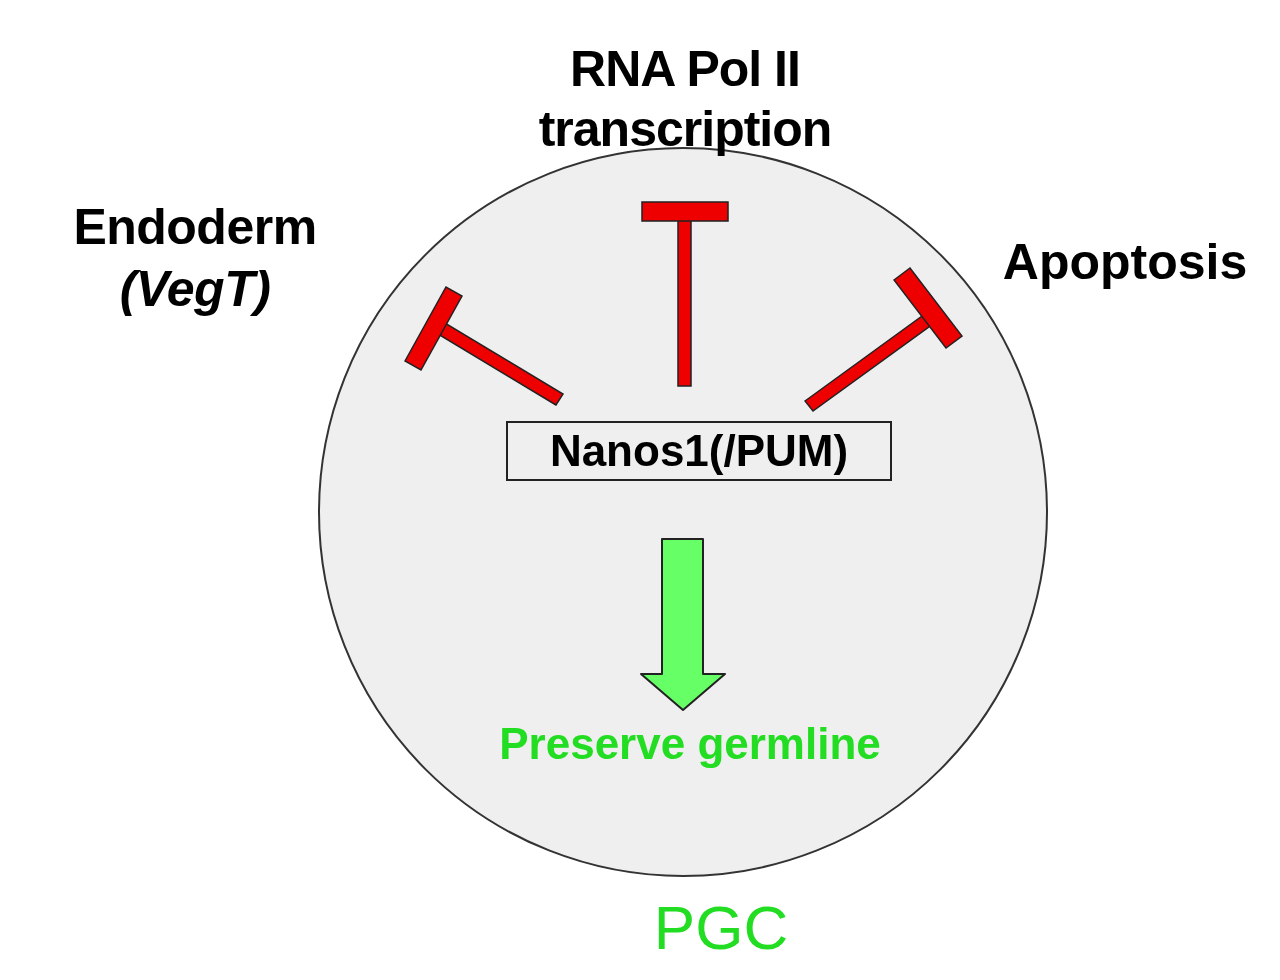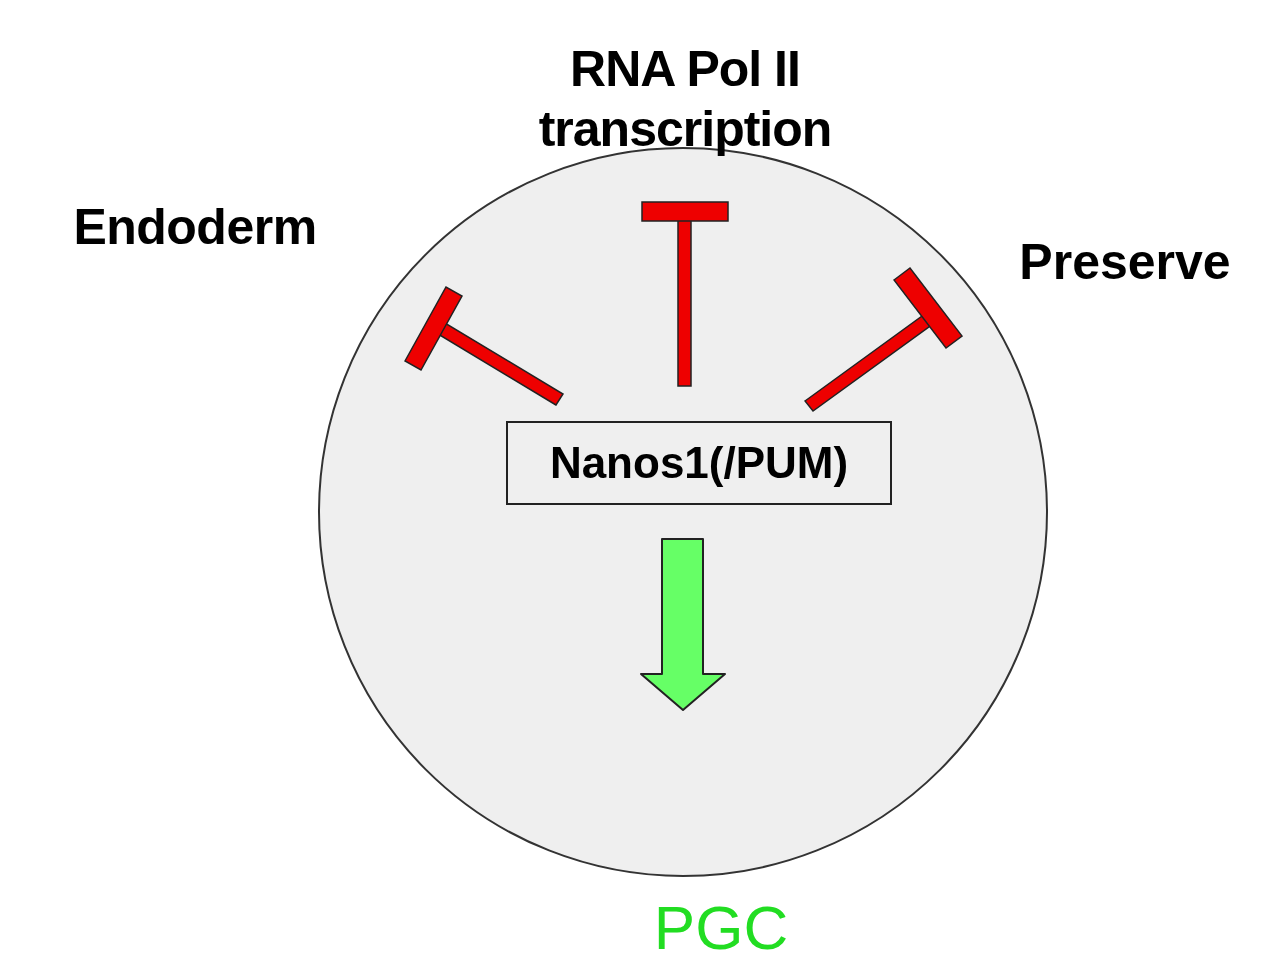--- a/index.html
+++ b/index.html
@@ -4,21 +4,21 @@
   <style>
     html, body { margin: 0; padding: 0; background: #ffffff; }
     body { width: 1280px; height: 980px; position: relative; overflow: hidden;
       font-family: "Liberation Sans", sans-serif; }
     svg.diagram { position: absolute; left: 0; top: 0; }
     .lbl { position: absolute; font-weight: bold; color: #000; text-align: center; line-height: 1.2; white-space: nowrap; }
     .t-rna { left: 470px; top: 18px; width: 430px; font-size: 50px; letter-spacing: -1px; line-height: 60px; margin-top: 21px; }
     .t-endo { left: 10px; top: 196px; width: 370px; font-size: 50px; line-height: 62px; letter-spacing: -0.5px; }
     .t-endo .it { font-style: italic; }
     .t-apop { left: 980px; top: 232px; width: 290px; font-size: 50px; }
-    .nanos-box { position: absolute; left: 506px; top: 421px; width: 386px; height: 84px;
+    .nanos-box { position: absolute; left: 506px; top: 421px; width: 386px; height: 60px;
       border: 2px solid #222; box-sizing: border-box; display: flex; align-items: center; justify-content: center;
       font-weight: bold; font-size: 44px; color: #000; background: #efefef; }
     .preserve { position: absolute; left: 420px; top: 716px; width: 540px; text-align: center;
       font-weight: bold; font-size: 44px; line-height: 56px; color: #22dd22; }
     .pgc { position: absolute; left: 586px; top: 892px; width: 270px; text-align: center;
       font-size: 62px; color: #22dd22; }
   </style>
 </head>
 <body>
 
@@ -44,24 +44,26 @@
   <polygon points="662,539 703,539 703,674 725,674 683,710 641,674 662,674" fill="#66ff66" stroke="#222" stroke-width="2" stroke-linejoin="round"></polygon>
 </svg>
 
 <div class="lbl t-rna">
   <div>RNA Pol II</div>
   <div>transcription</div>
 </div>
 
 <div class="lbl t-endo">
   <div>Endoderm</div>
+  <div class="it">(VegT)</div>
 </div>
 
-<div class="lbl t-apop">Preserve</div>
+<div class="lbl t-apop">Apoptosis</div>
 
 <div class="nanos-box">
   <span>Nanos1(/PUM)</span>
 </div>
 
 <div class="preserve">
+  <div>Preserve germline</div>
 </div>
 
 <div class="pgc">PGC</div>
 
 </body></html>

